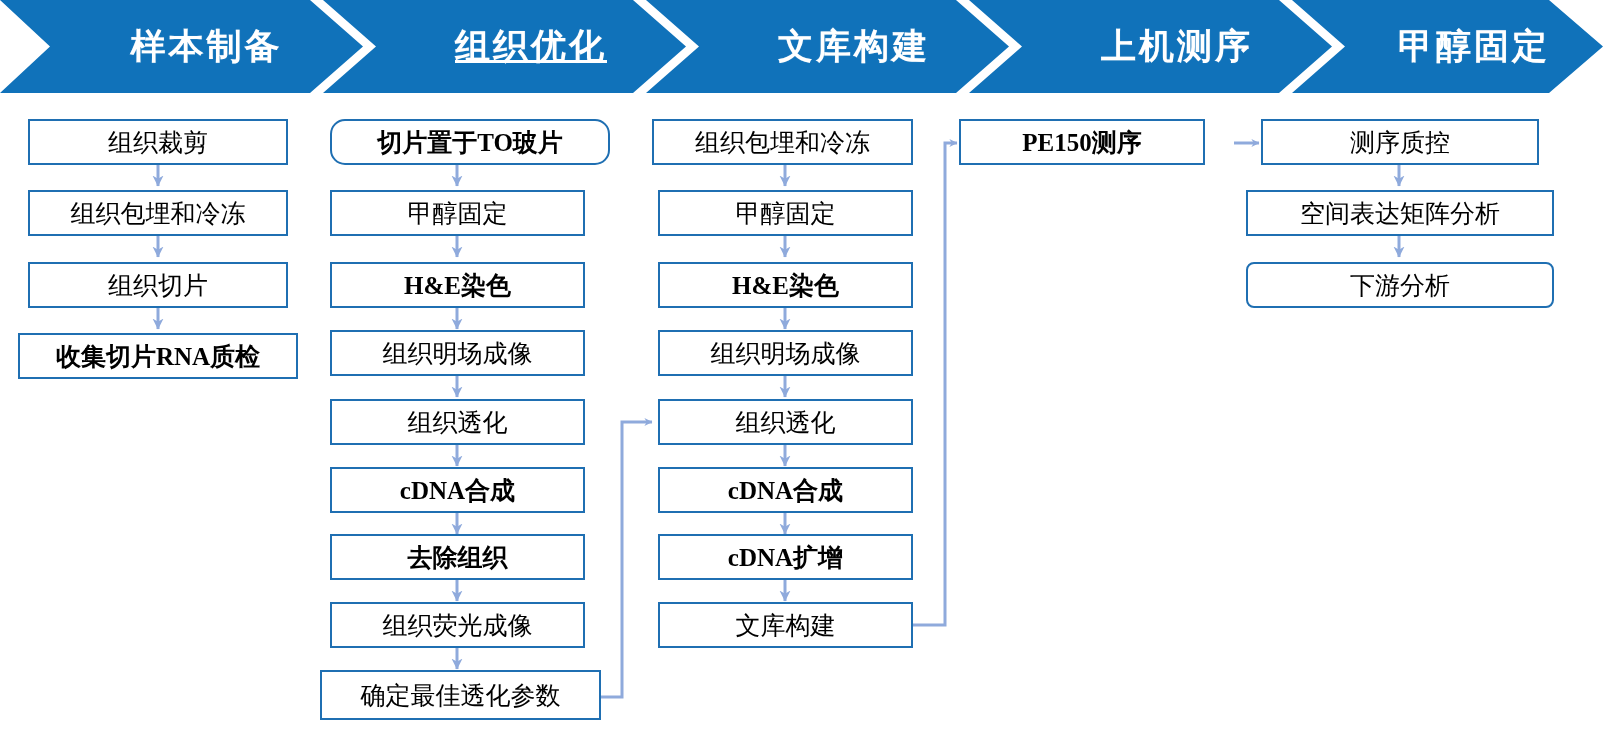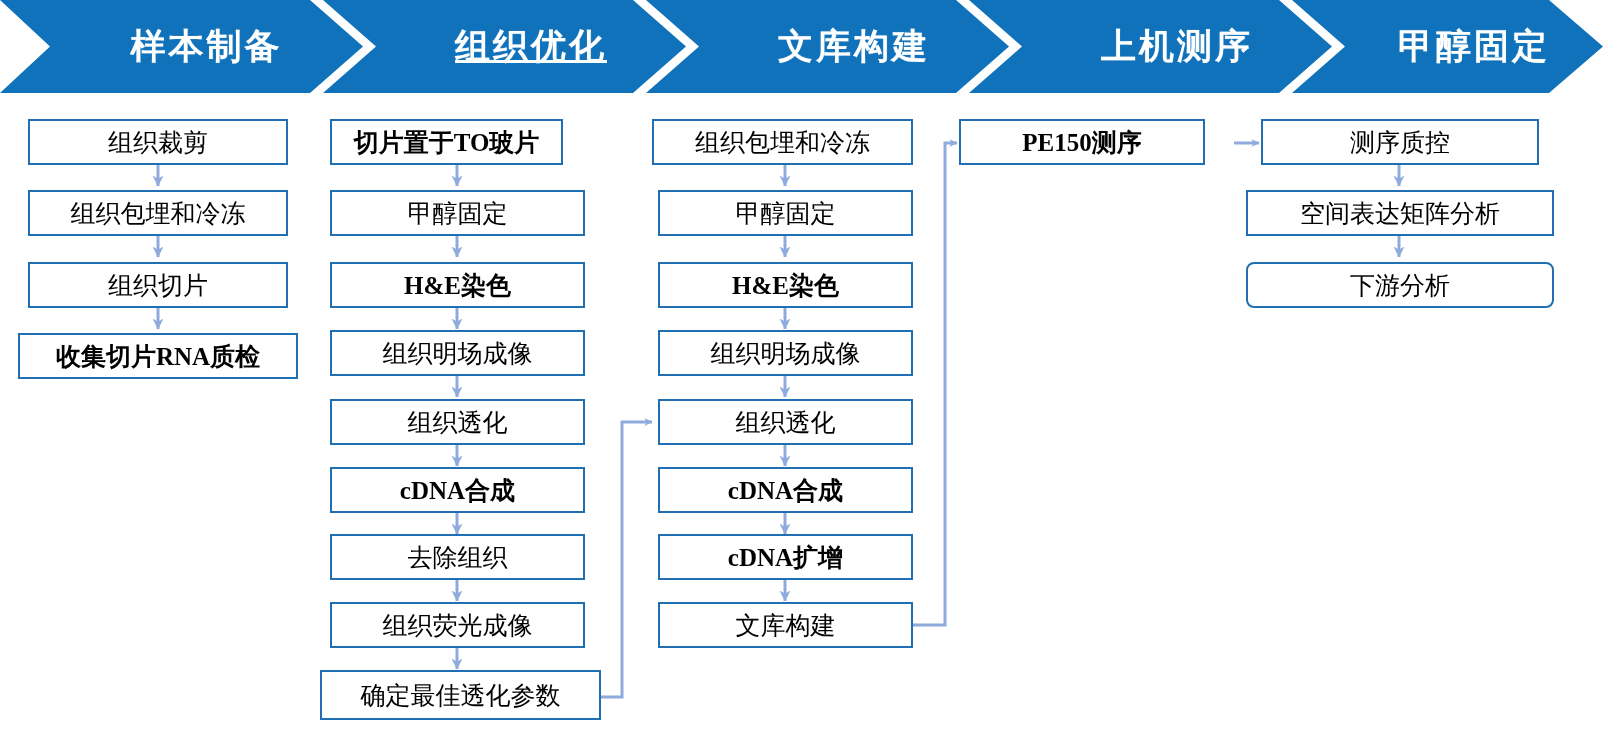--- a/index.html
+++ b/index.html
@@ -104,27 +104,27 @@
 
       <line x1="1234" y1="143" x2="1259" y2="143" marker-end="url(#ah)"></line>
     </g>
   </svg>
 
   <div class="node" style="left:28px;top:119px;width:260px;height:46px;">组织裁剪</div>
   <div class="node" style="left:28px;top:190px;width:260px;height:46px;">组织包埋和冷冻</div>
   <div class="node bold" style="left:18px;top:333px;width:280px;height:46px;">收集切片RNA质检</div>
   <div class="node" style="left:28px;top:262px;width:260px;height:46px;">组织切片</div>
 
-  <div class="node bold" style="left:330px;top:119px;width:233px;height:46px;">切片置于TO玻片</div>
+  <div class="node bold" style="left:330px;top:119px;width:280px;height:46px;border-radius:15px;">切片置于TO玻片</div>
   <div class="node" style="left:330px;top:190px;width:255px;height:46px;">甲醇固定</div>
   <div class="node bold" style="left:330px;top:262px;width:255px;height:46px;">H&amp;E染色</div>
   <div class="node" style="left:330px;top:330px;width:255px;height:46px;">组织明场成像</div>
   <div class="node" style="left:330px;top:399px;width:255px;height:46px;">组织透化</div>
   <div class="node bold" style="left:330px;top:467px;width:255px;height:46px;">cDNA合成</div>
-  <div class="node" style="left:330px;top:534px;width:255px;height:46px;">去除组织</div>
+  <div class="node" style="left:330px;top:534px;width:255px;height:46px;font-weight:bold;">去除组织</div>
   <div class="node" style="left:330px;top:602px;width:255px;height:46px;">组织荧光成像</div>
   <div class="node" style="left:320px;top:670px;width:281px;height:50px;">确定最佳透化参数</div>
 
   <div class="node" style="left:652px;top:119px;width:261px;height:46px;">组织包埋和冷冻</div>
   <div class="node" style="left:658px;top:190px;width:255px;height:46px;">甲醇固定</div>
   <div class="node bold" style="left:658px;top:262px;width:255px;height:46px;">H&amp;E染色</div>
   <div class="node" style="left:658px;top:330px;width:255px;height:46px;">组织明场成像</div>
   <div class="node" style="left:658px;top:399px;width:255px;height:46px;">组织透化</div>
   <div class="node bold" style="left:658px;top:467px;width:255px;height:46px;">cDNA合成</div>
   <div class="node bold" style="left:658px;top:534px;width:255px;height:46px;text-align:center;">cDNA扩增</div>

